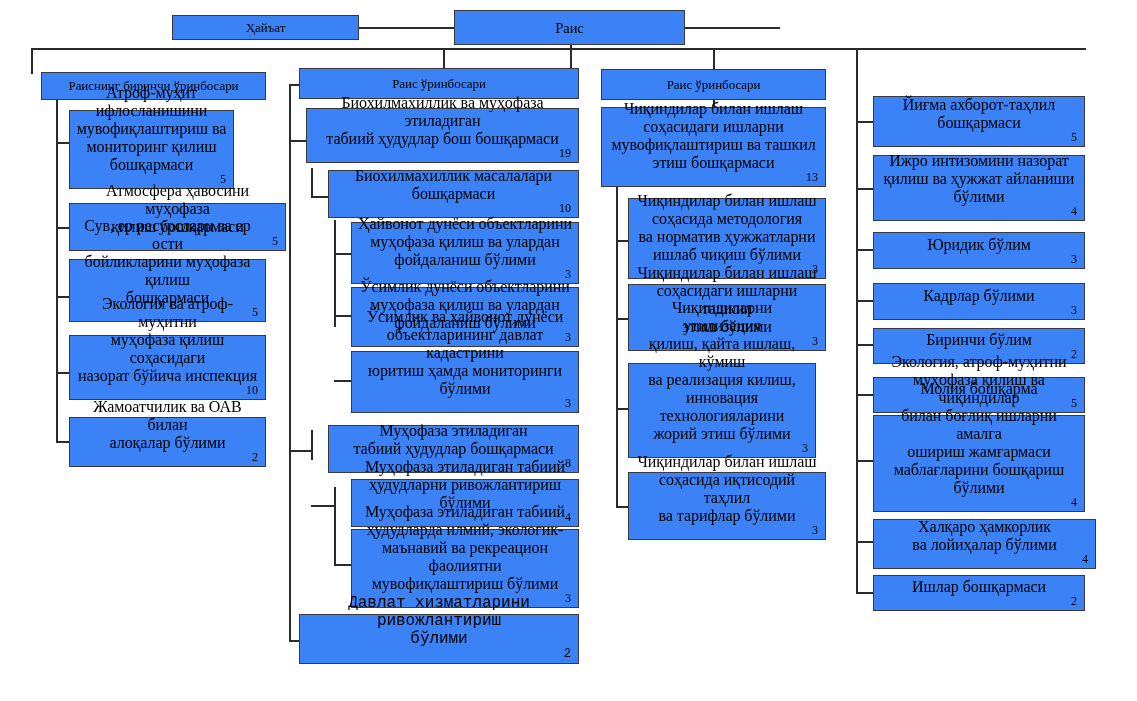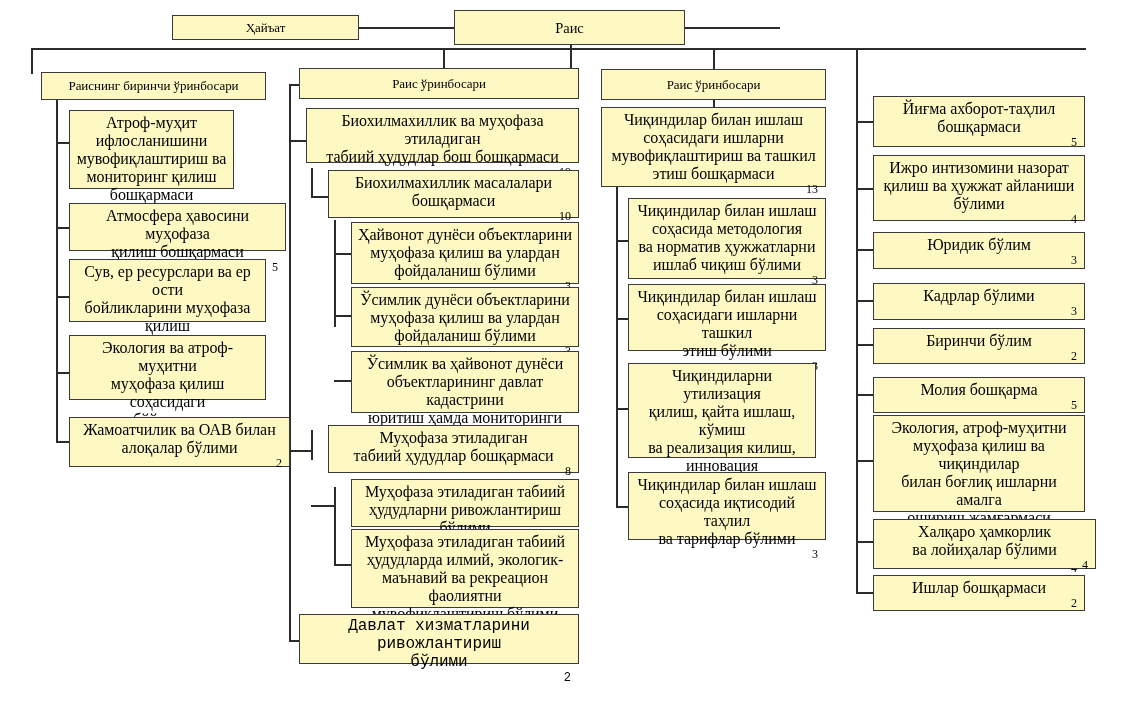--- a/index.html
+++ b/index.html
@@ -15,24 +15,24 @@
     position: relative;
     width: 1137px;
     height: 701px;
     background: #ffffff;
     overflow: hidden;
   }
   .node {
     position: absolute;
     box-sizing: border-box;
     border: 1.6px solid #3a3a3a;
-    background: #fef9c3;
+    background: #3b82f6;
     display: flex;
     flex-direction: column;
-    justify-content: flex-start;
+    justify-content: flex-end;
     align-items: stretch;
     padding: 3px 5px 2px 5px;
     z-index: 5;
   }
   .node .label {
     text-align: center;
     line-height: 1.12;
     font-size: 16px;
     letter-spacing: -0.05px;
     white-space: pre-line;
@@ -161,21 +161,21 @@
 бойликларини муҳофаза қилиш
 бошқармаси</div>
     <div class="count">5</div>
   </div>
   <div class="node" style="left:69px; top:335px; width:197px; height:65px;">
     <div class="label">Экология ва атроф-муҳитни
 муҳофаза қилиш соҳасидаги
 назорат бўйича инспекция</div>
     <div class="count">10</div>
   </div>
-  <div class="node" style="left:69px; top:417px; width:221px; height:50px;">
+  <div class="node" style="left:69px; top:417px; width:197px; height:50px;">
     <div class="label">Жамоатчилик ва ОАВ билан
 алоқалар бўлими</div>
     <div class="count">2</div>
   </div>
 
   <div class="node" style="left:306px; top:108px; width:273px; height:55px;">
     <div class="label">Биохилмахиллик ва муҳофаза этиладиган
 табиий ҳудудлар бош бошқармаси</div>
     <div class="count">19</div>
   </div>

